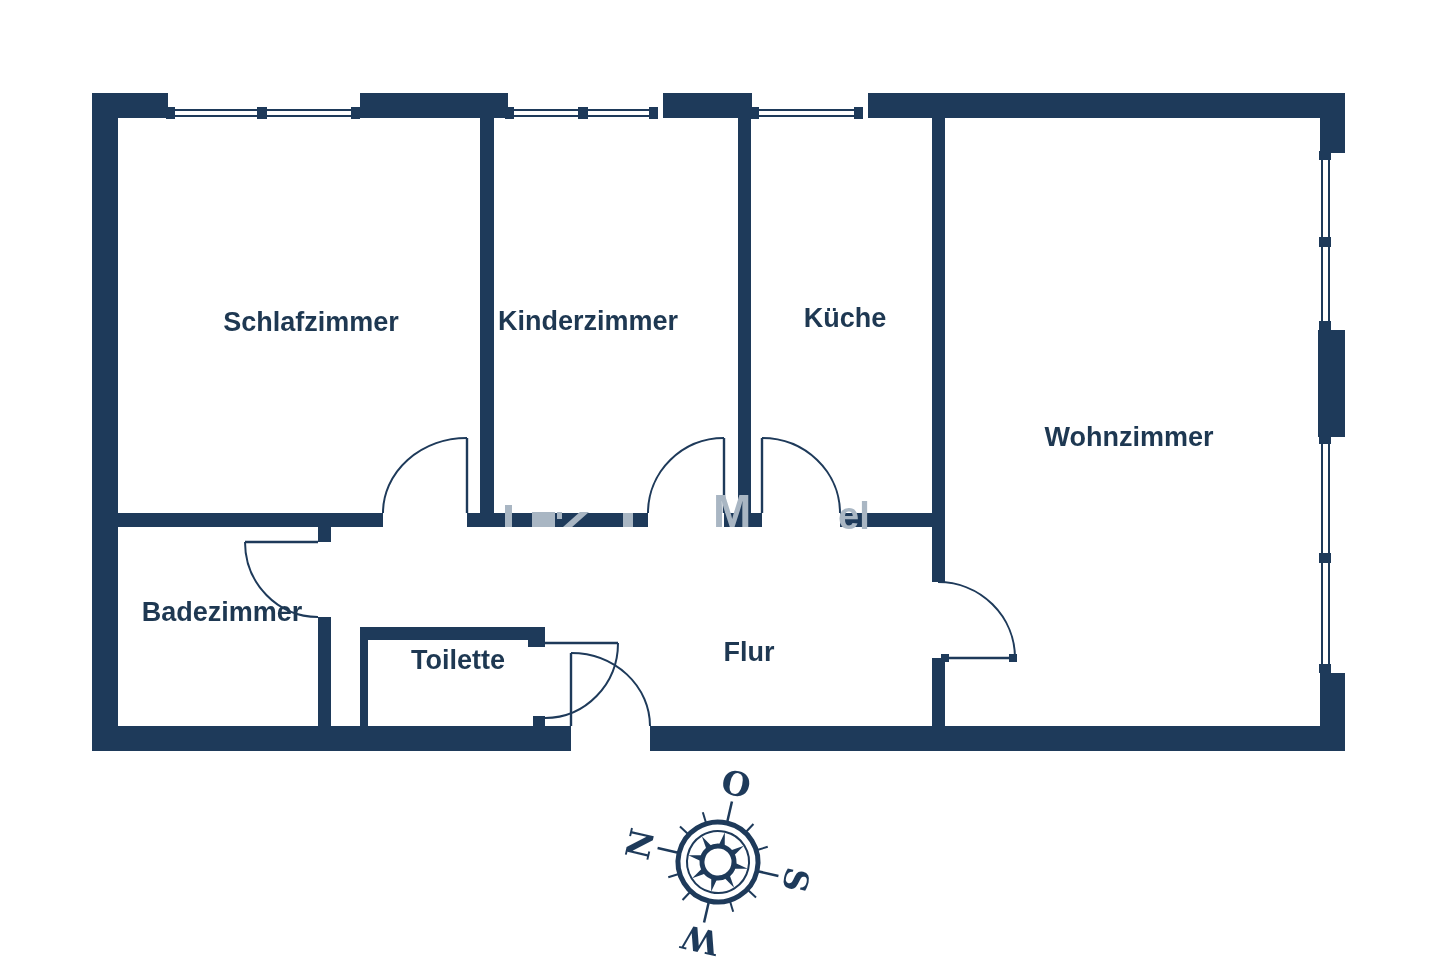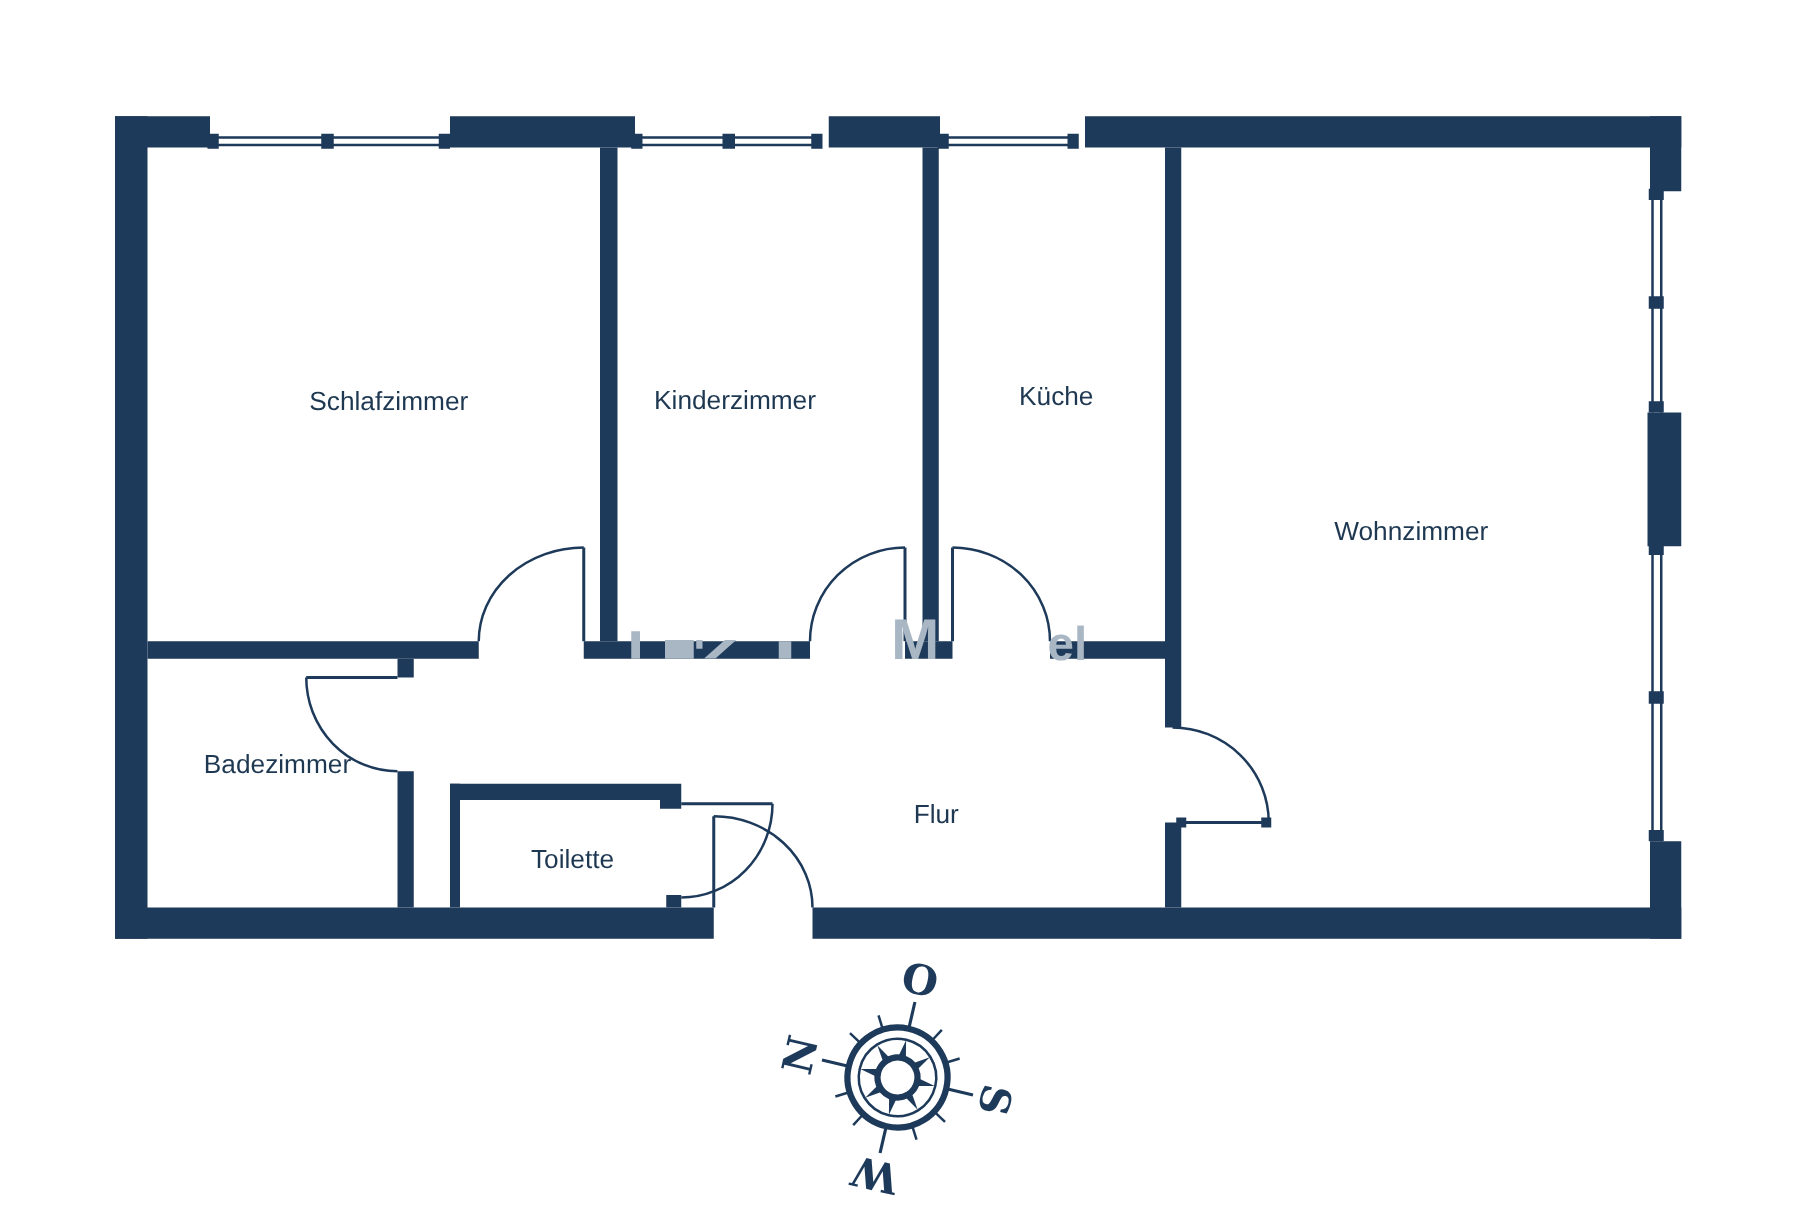--- a/index.html
+++ b/index.html
@@ -14,29 +14,29 @@
   .leaf{stroke:var(--wall,#1e3a5a);stroke-width:2.4;fill:none;}
   .compass-ring{stroke:var(--wall,#1e3a5a);fill:none;}
   .compass-ray{fill:var(--wall,#1e3a5a);}
   .compass-tick{stroke:var(--wall,#1e3a5a);fill:none;}
   .compass-letter{
     font-family:"DejaVu Serif",serif;font-weight:bold;font-size:33px;
     fill:var(--wall,#1e3a5a);text-anchor:middle;
   }
   .room-label{
     position:absolute;z-index:3;transform:translate(-50%,-50%);
-    color:var(--text,#1e3852);font-size:21px;font-weight:400;
+    color:var(--text,#1e3852);font-size:27px;font-weight:700;
     white-space:nowrap;letter-spacing:0px;
   }
   .lbl-schlafzimmer{left:311px;top:322px;}
   .lbl-kinderzimmer{left:588px;top:321px;}
   .lbl-kueche{left:845px;top:318px;}
-  .lbl-wohnzimmer{left:1129px;top:426px;}
+  .lbl-wohnzimmer{left:1129px;top:437px;}
   .lbl-badezimmer{left:222px;top:612px;}
-  .lbl-toilette{left:458px;top:688px;}
+  .lbl-toilette{left:458px;top:660px;}
   .lbl-flur{left:749px;top:632px;margin-top:20px;}
   .wm{position:absolute;z-index:4;background:var(--watermark,#a9b6c3);}
   .wm-text{
     position:absolute;z-index:4;background:none;color:var(--watermark,#a9b6c3);
     font-weight:700;line-height:1;font-family:"Liberation Sans",sans-serif;
   }
   .wm-m{left:713px;top:488px;font-size:46px;}
   .wm-el{left:838px;top:497px;font-size:38px;}
   .wm-bar{left:505px;top:505px;width:7px;height:22px;}
   .wm-a{left:532px;top:512px;width:23px;height:15px;}

